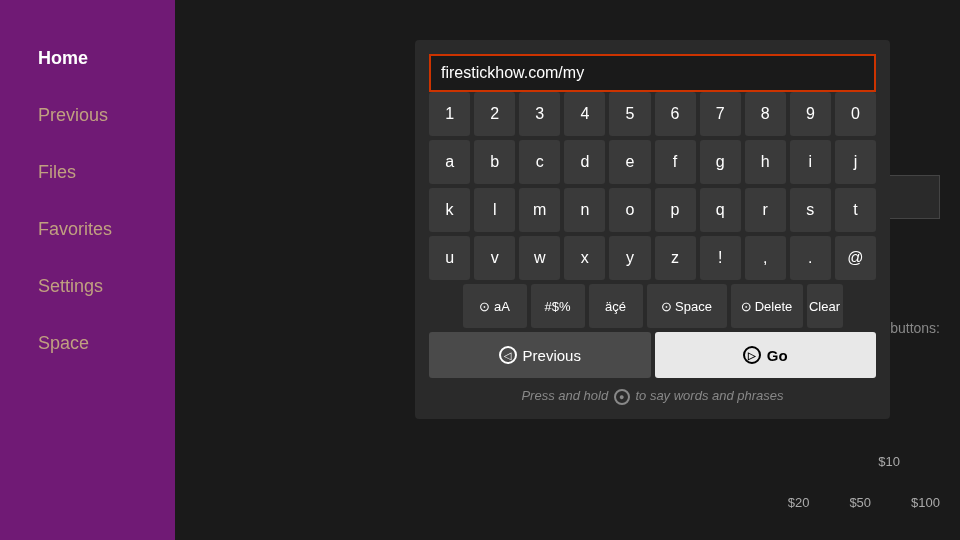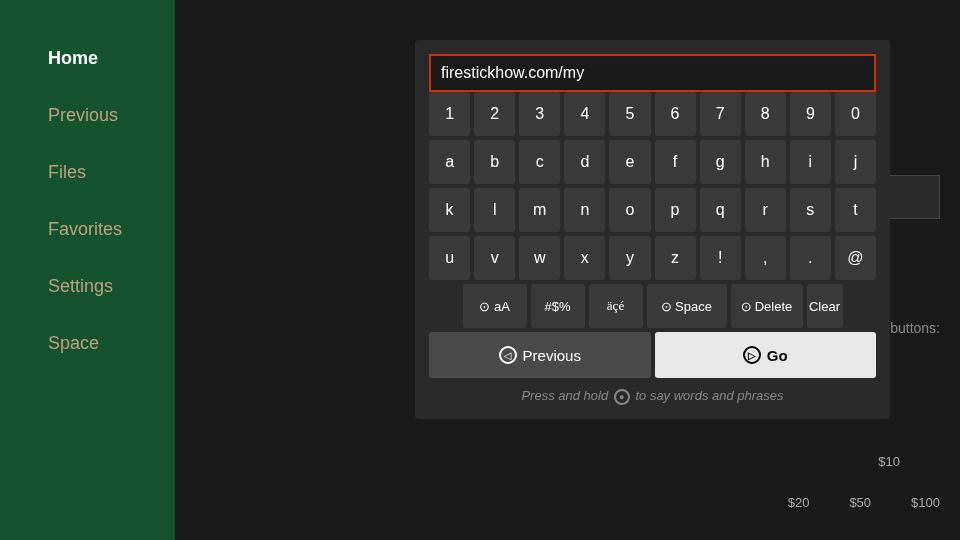--- a/index.html
+++ b/index.html
@@ -13,24 +13,24 @@
       position: relative;
     }
 
     
     .sidebar {
       position: absolute;
       left: 0;
       top: 0;
       width: 175px;
       height: 540px;
-      background: #14532d;
+      background: #701a75;
       display: flex;
       flex-direction: column;
-      padding: 30px 18px;
+      padding: 30px 8px;
     }
 
     .sidebar-item {
       padding: 18px 30px;
       color: #c0a080;
       font-size: 18px;
       cursor: pointer;
     }
 
     .sidebar-item.active {
@@ -137,21 +137,21 @@
       display: flex;
       align-items: center;
       justify-content: center;
       font-family: Arial, sans-serif;
       padding: 0 8px;
       white-space: nowrap;
     }
 
     .key-case { width: 64px; }
     .key-symbols { width: 54px; }
-    .key-accents { width: 54px; font-family: Liberation Serif, serif; }
+    .key-accents { width: 54px; }
     .key-space { width: 80px; }
     .key-delete { width: 72px; }
     .key-clear { width: 36px; }
 
     .bottom-buttons {
       display: flex;
       gap: 4px;
       margin-top: 4px;
     }
 

